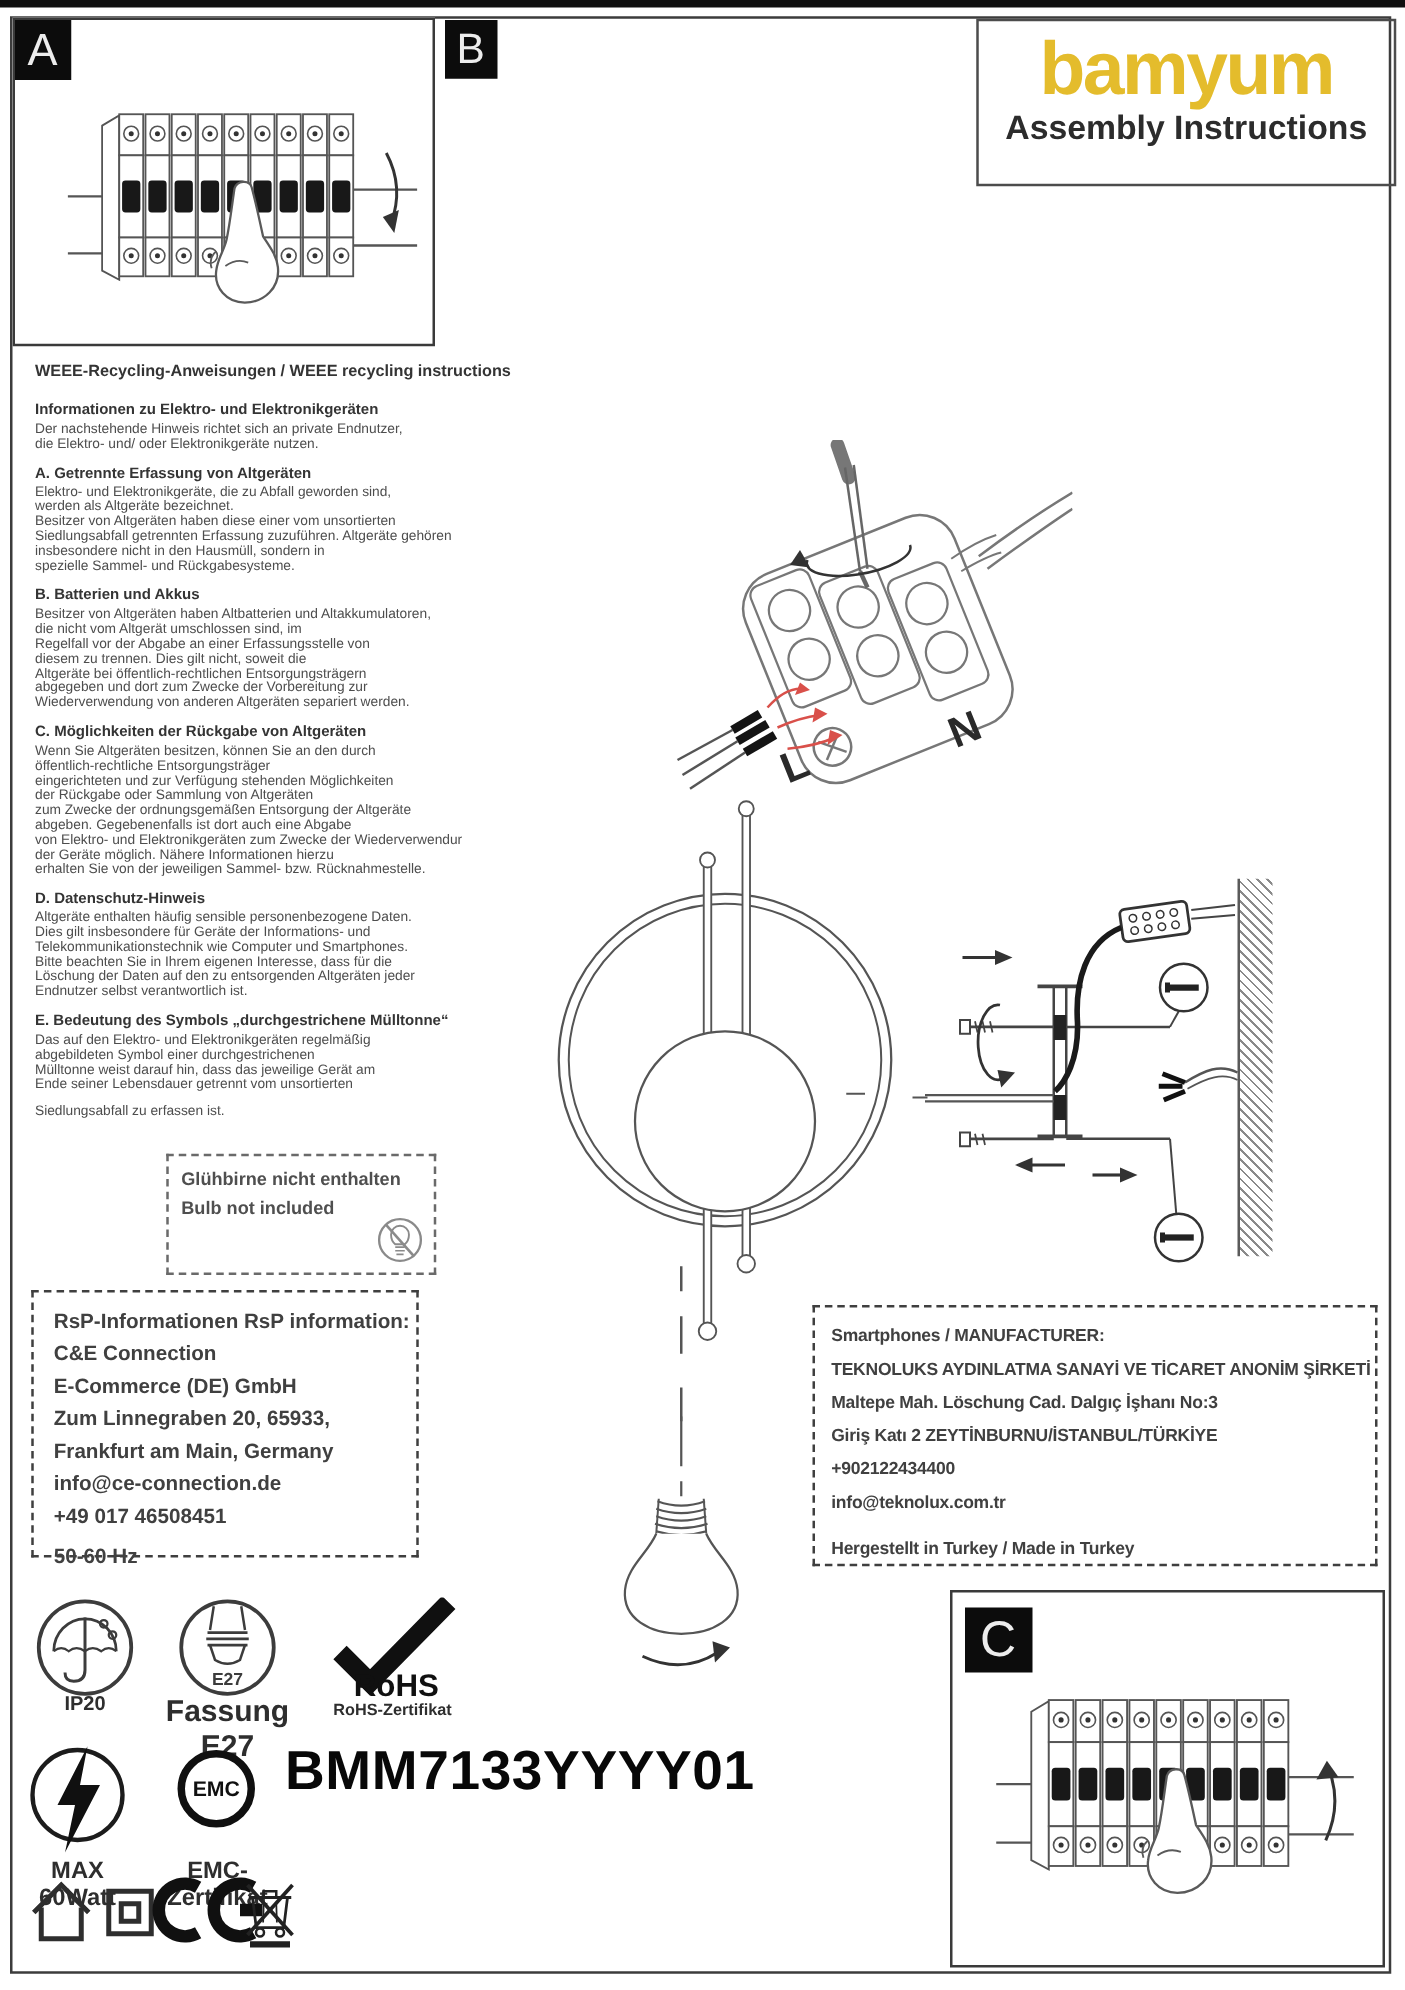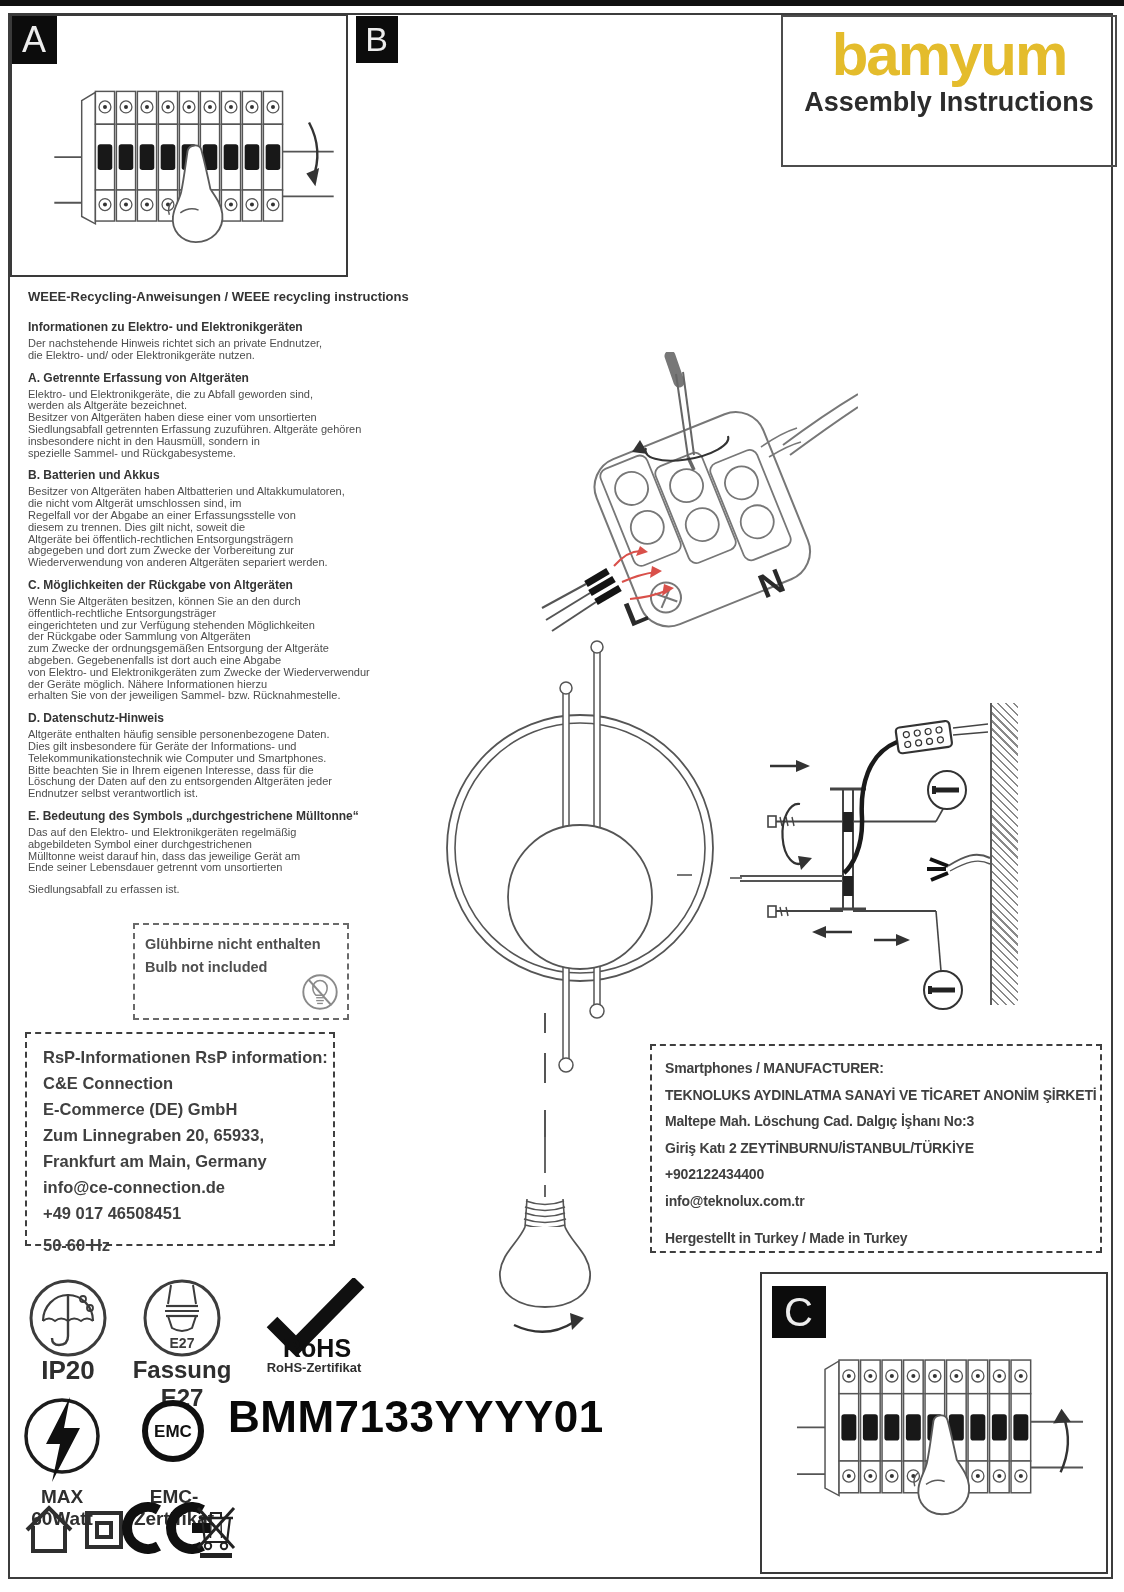--- a/index.html
+++ b/index.html
@@ -7,21 +7,21 @@
         font-family:"Liberation Sans",sans-serif;color:#3d3d3d;}
   .abs{position:absolute;}
   
   #top-bar{left:0;top:0;width:1124px;height:6px;background:#101010;}
   #frame{left:8px;top:13px;width:1105px;height:1566px;border:2px solid #3c3c3c;box-sizing:border-box;}
   
   .panel-box{border:2.5px solid #3a3a3a;background:#fff;box-sizing:border-box;}
   .tag{background:#0c0c0c;color:#ededed;display:flex;align-items:center;justify-content:center;
        font-size:36px;font-weight:400;letter-spacing:1px;}
   
-  #logo-box{left:781px;top:15px;width:336px;height:152px;border:2px solid #4c4c4c;box-sizing:border-box;text-align:center;}
+  #logo-box{left:781px;top:15px;width:336px;height:134px;border:2px solid #4c4c4c;box-sizing:border-box;text-align:center;}
   #brand-logo{font-size:60px;font-weight:bold;letter-spacing:-2px;line-height:64px;margin-top:6px;}
   .brand-sub{font-size:27px;font-weight:700;color:#2c2c2c;line-height:31px;}
   
   #weee{left:28px;top:289px;width:424px;}
   .w-title{font-size:13px;font-weight:bold;color:#343434;margin-bottom:16px;}
   .w-h{font-size:12px;font-weight:bold;color:#343434;margin:9px 0 4px 0;}
   .w-p{font-size:11px;line-height:11.8px;color:#4d4d4d;white-space:pre-line;}
   .w-f{font-size:11px;color:#4d4d4d;margin-top:9px;}
   
   .dashed{border:2.5px dashed #3f3f3f;box-sizing:border-box;background:#fff;}
@@ -330,21 +330,21 @@
   </div>
 
   <svg class="abs" style="left:26px;top:1276px;" width="84" height="84" viewBox="0 0 84 84">
     <circle cx="42" cy="42" r="37" fill="none" stroke="#3c3c3c" stroke-width="3"></circle>
     <path d="M42,18 V60 q0,9 -9,9 q-7,0 -7,-7" fill="none" stroke="#3c3c3c" stroke-width="2.4"></path>
     <path d="M17,45 A25,26 0 0 1 67,45" fill="none" stroke="#3c3c3c" stroke-width="2.2"></path>
     <path d="M17,45 q6,-5 12,0 q6,-5 13,0 q6,-5 13,0 q6,-5 12,0" fill="none" stroke="#3c3c3c" stroke-width="1.8"></path>
     <circle cx="57" cy="23" r="3" fill="none" stroke="#3c3c3c" stroke-width="1.8"></circle>
     <circle cx="64" cy="32" r="3" fill="none" stroke="#3c3c3c" stroke-width="1.8"></circle>
   </svg>
-  <div class="abs badge-label" style="left:26px;top:1355px;width:84px;font-size:26px;">IP20</div>
+  <div class="abs badge-label" style="left:26px;top:1355px;width:84px;font-size:16px;">IP20</div>
 
   <svg class="abs" style="left:140px;top:1276px;" width="84" height="84" viewBox="0 0 84 84">
     <circle cx="42" cy="42" r="37" fill="none" stroke="#3c3c3c" stroke-width="3"></circle>
     <path d="M31,9 L28,28 M53,9 L56,28" stroke="#3c3c3c" stroke-width="2" fill="none"></path>
     <line x1="26" y1="30" x2="58" y2="30" stroke="#3c3c3c" stroke-width="2.2"></line>
     <line x1="25" y1="35" x2="59" y2="35" stroke="#3c3c3c" stroke-width="2.2"></line>
     <line x1="26" y1="40" x2="58" y2="40" stroke="#3c3c3c" stroke-width="2.2"></line>
     <path d="M28,40 L32,52 Q42,58 52,52 L56,40" fill="none" stroke="#3c3c3c" stroke-width="2"></path>
     <text x="42" y="72" font-size="14" font-weight="bold" fill="#3c3c3c" text-anchor="middle">E27</text>
   </svg>

